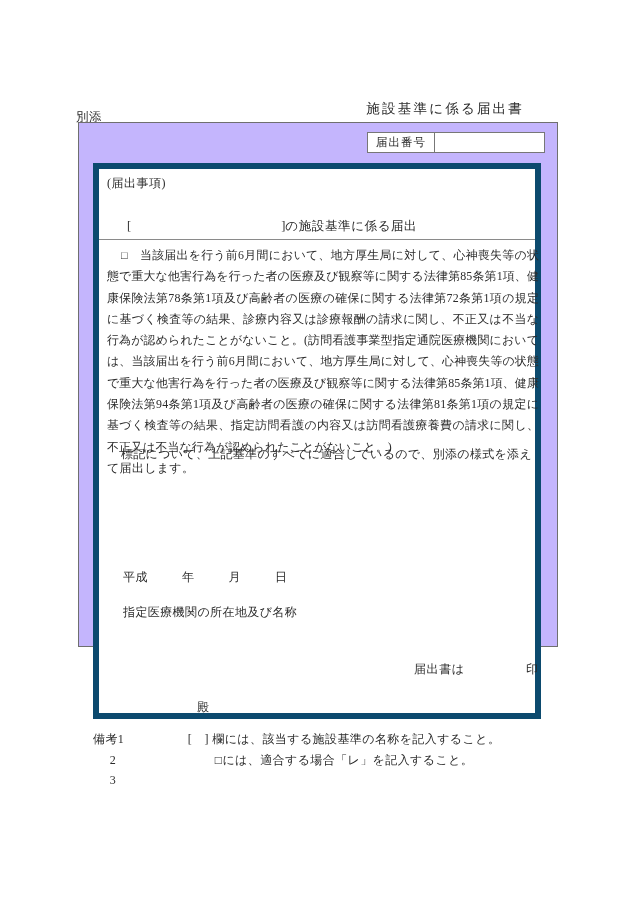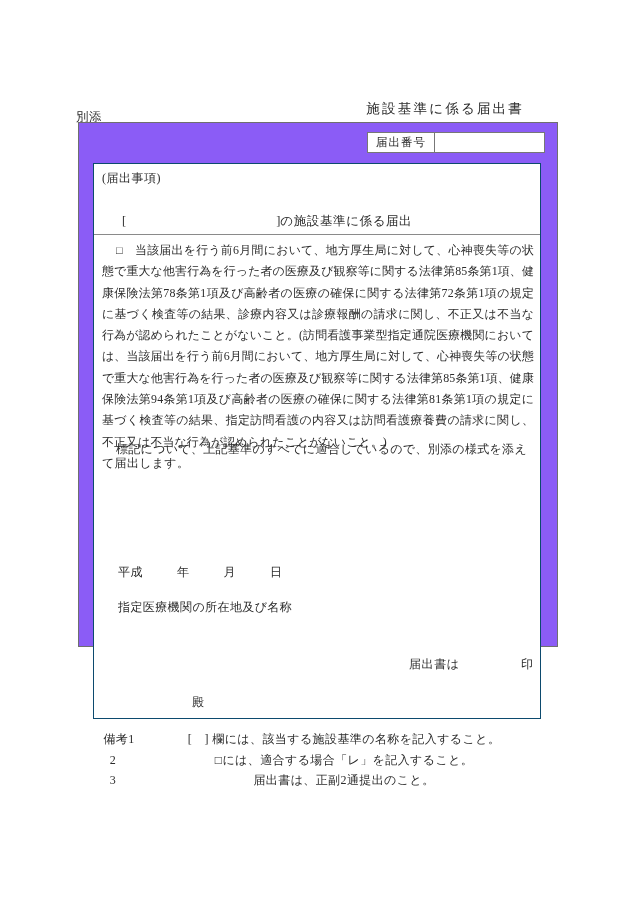--- a/index.html
+++ b/index.html
@@ -47,21 +47,21 @@
 
   
   .outer-frame {
     position: absolute;
     left: 78px;
     top: 122px;
     width: 480px;
     height: 525px;
     border: 1px solid #6f6f6f;
     box-sizing: border-box;
-    background: #8b5cf6;
+    background: #c4b5fd;
   }
 
   
   .notif-table {
     position: absolute;
     left: 288px;
     top: 9px;
     width: 178px;
     height: 21px;
     display: flex;
@@ -88,21 +88,21 @@
     font-size: 11.5px;
   }
 
   
   .inner-frame {
     position: absolute;
     left: 14px;
     top: 40px;
     width: 448px;
     height: 556px;
-    border: 1px solid #0c4a6e;
+    border: 6px solid #0c4a6e;
     box-sizing: border-box;
     background: #fff;
   }
 
   .section-head {
     position: absolute;
     left: 8px;
     top: 6px;
     font-size: 12px;
     letter-spacing: 0.5px;
@@ -238,21 +238,21 @@
     display: flex;
     align-items: flex-start;
     font-size: 12px;
     line-height: 20.5px;
     letter-spacing: 0.4px;
     white-space: nowrap;
   }
   .note-num {
     width: 52px;
     flex: 0 0 52px;
-    text-align: center;
+    text-align: left;
   }
   .note-row.sub .note-num {
     text-align: center;
     padding-right: 12px;
     box-sizing: border-box;
     width: 52px;
     flex: 0 0 52px;
   }
   .note-text { flex: 1; text-align: center; }
 </style>
@@ -310,18 +310,17 @@
       <div class="note-row">
         <span class="note-num">備考1</span>
         <span class="note-text">[　] 欄には、該当する施設基準の名称を記入すること。</span>
       </div>
       <div class="note-row sub">
         <span class="note-num">2</span>
         <span class="note-text">□には、適合する場合「レ」を記入すること。</span>
       </div>
       <div class="note-row sub">
         <span class="note-num">3</span>
-        <span class="note-text">届出書は、正副2通提出のこと。</span>
       </div>
     </div>
 
   </div>
 </div>
 
 </body></html>

